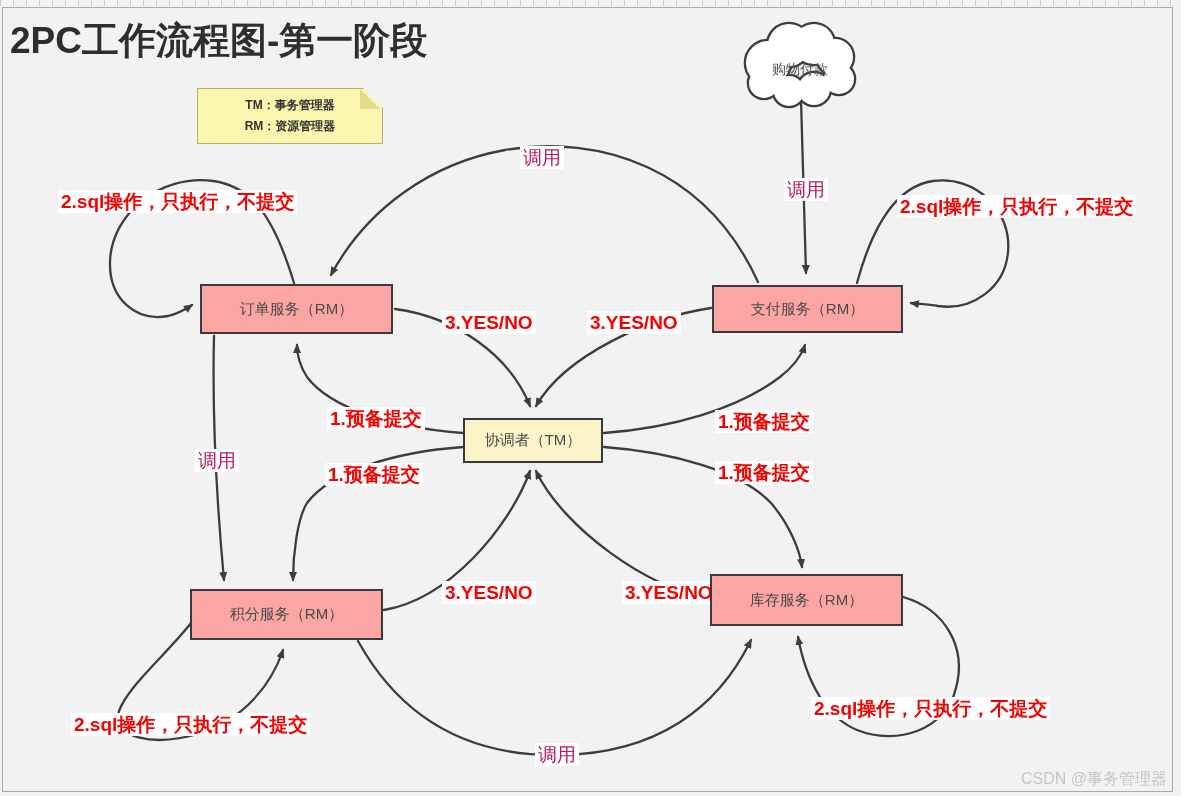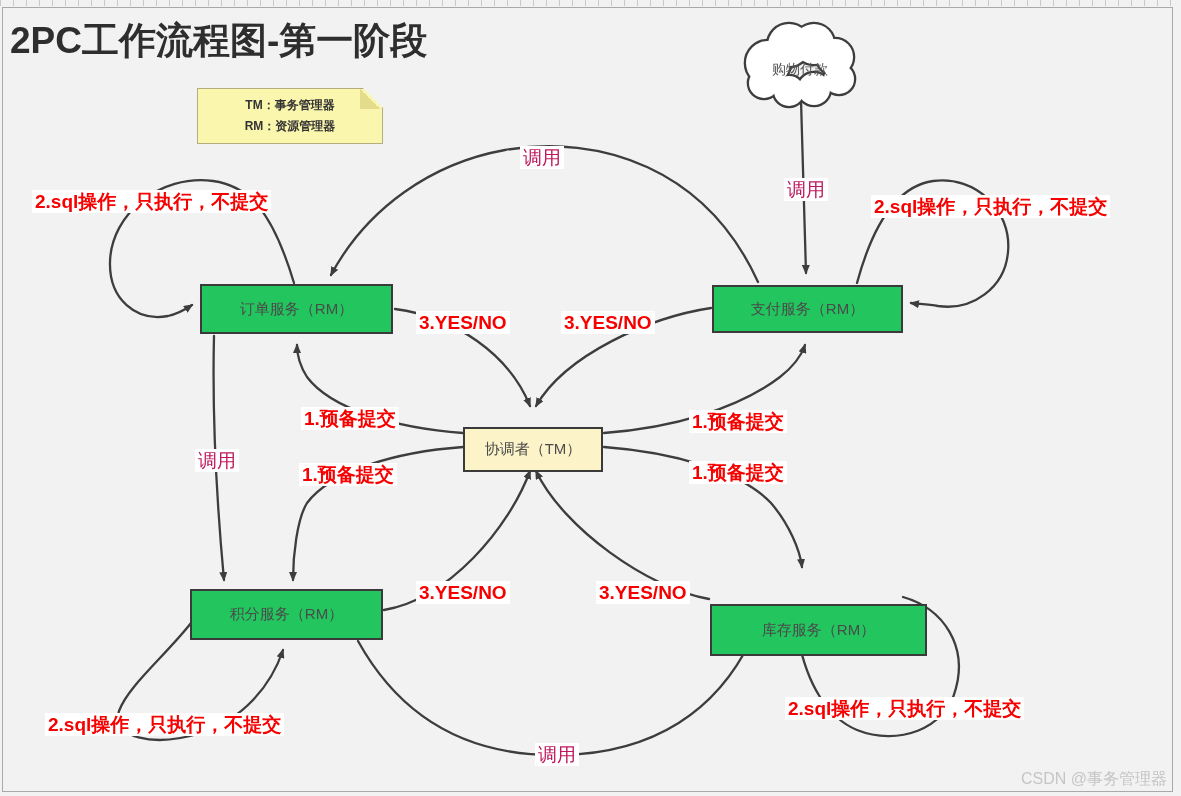--- a/index.html
+++ b/index.html
@@ -16,32 +16,32 @@
     position:absolute;left:2px;top:7px;width:1169px;height:783px;
     border:1px solid #a9a9a9;pointer-events:none;
   }
   .title{
     position:absolute;left:10px;top:16px;
     font-size:37px;font-weight:700;color:#2e2e2e;letter-spacing:0px;
   }
   svg.layer{position:absolute;left:0;top:0;z-index:1;}
   .node{
     position:absolute;z-index:3;display:flex;align-items:center;justify-content:center;
-    background:#22c55e;border:2px solid #3a3a3a;box-sizing:border-box;
+    background:#fca5a5;border:2px solid #3a3a3a;box-sizing:border-box;
     font-size:15px;color:#4b4b4b;
   }
   .node.tm{background:#fdf3c9;}
   .cloud-label{
     position:absolute;z-index:3;font-size:14px;color:#555;
   }
   .chip{
     position:absolute;z-index:2;background:#ffffff;
     padding:0 3px;line-height:23px;white-space:nowrap;
   }
-  .lbl-red{font-size:19px;font-weight:700;color:#f70000;}
+  .lbl-red{font-size:19px;font-weight:700;color:#f70000;margin-left:26px;}
   .lbl-blue{font-size:19px;font-weight:400;color:#be185d;}
   .note{
     position:absolute;left:197px;top:88px;width:186px;height:56px;z-index:3;
     background:#fbf6ae;border:1px solid #b3ae7e;box-sizing:border-box;
     clip-path:polygon(0 0,calc(100% - 20px) 0,100% 20px,100% 100%,0 100%);
     display:flex;flex-direction:column;align-items:center;justify-content:center;
     font-size:12px;font-weight:700;color:#333;line-height:21px;
   }
   .note-fold{
     position:absolute;right:0;top:0;width:20px;height:20px;z-index:4;
@@ -133,27 +133,27 @@
   <div class="note-fold" style="left:360px;top:89px;"></div>
 
   <div class="cloud-label" style="left:772px;top:61px;text-align:center;">购物付款</div>
 
   <div class="node" style="left:200px;top:284px;width:193px;height:50px;">
     <span>订单服务（RM）</span>
   </div>
   <div class="node" style="left:712px;top:285px;width:191px;height:48px;">
     <span>支付服务（RM）</span>
   </div>
-  <div class="node tm" style="left:463px;top:427px;width:140px;height:45px;">
+  <div class="node tm" style="left:463px;top:418px;width:140px;height:45px;">
     <span>协调者（TM）</span>
   </div>
   <div class="node" style="left:190px;top:589px;width:193px;height:51px;">
     <span>积分服务（RM）</span>
   </div>
-  <div class="node" style="left:710px;top:574px;width:217px;height:52px;margin-top:30px;">
+  <div class="node" style="left:710px;top:574px;width:193px;height:52px;">
     <span>库存服务（RM）</span>
   </div>
 
   <div class="chip lbl-red" style="left:32px;top:190px;">2.sql操作，只执行，不提交</div>
   <div class="chip lbl-red" style="left:871px;top:195px;">2.sql操作，只执行，不提交</div>
   <div class="chip lbl-red" style="left:45px;top:713px;">2.sql操作，只执行，不提交</div>
   <div class="chip lbl-red" style="left:785px;top:697px;">2.sql操作，只执行，不提交</div>
 
   <div class="chip lbl-red" style="left:416px;top:311px;">3.YES/NO</div>
   <div class="chip lbl-red" style="left:561px;top:311px;">3.YES/NO</div>

